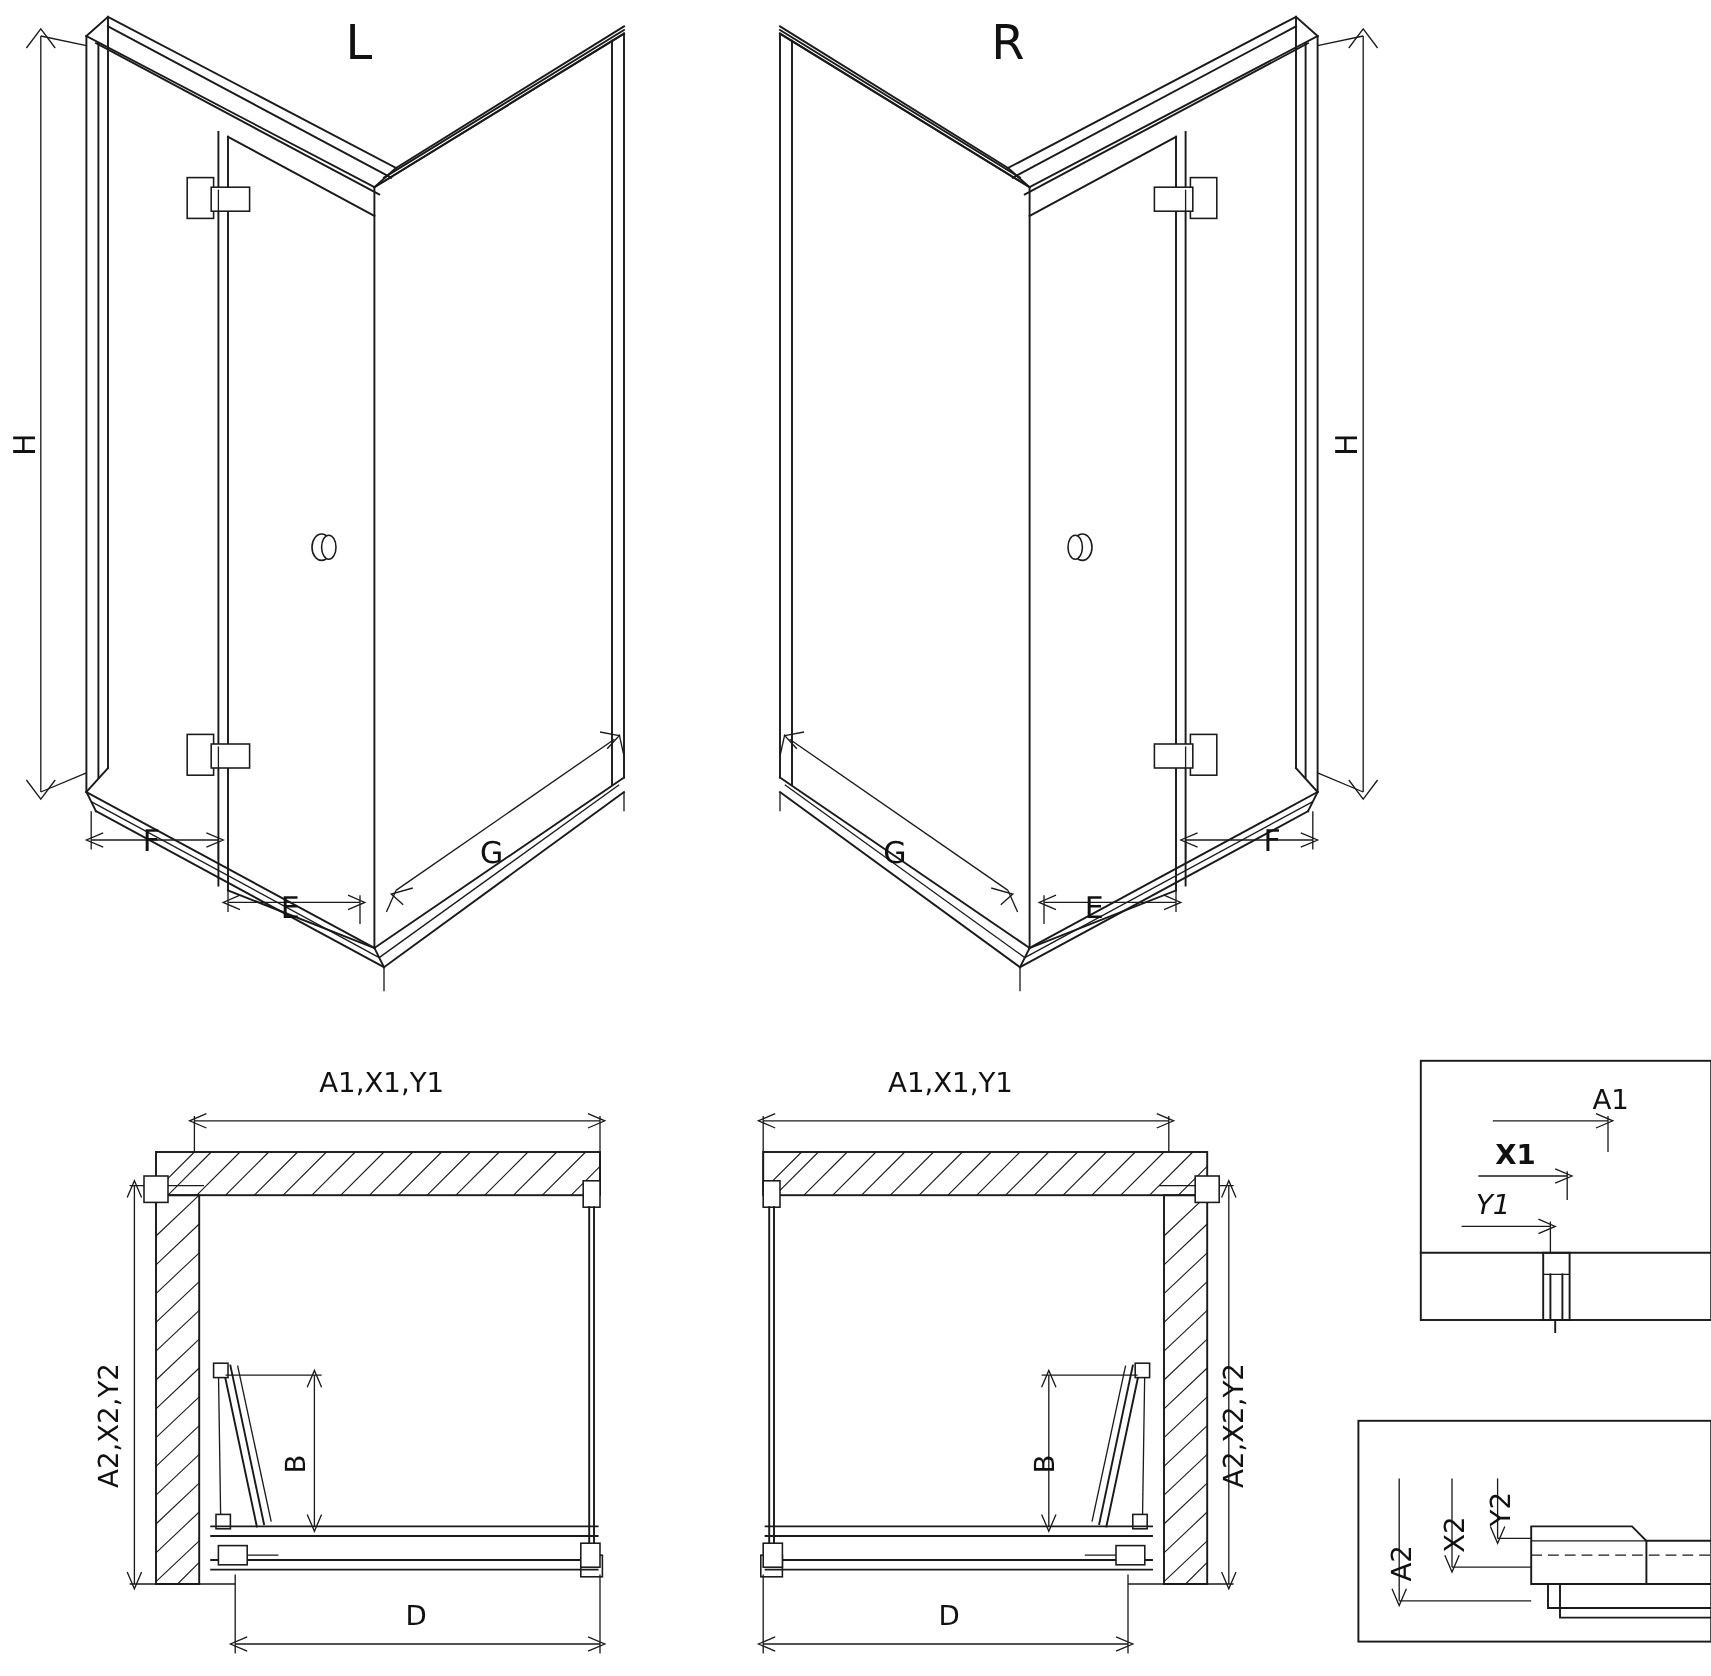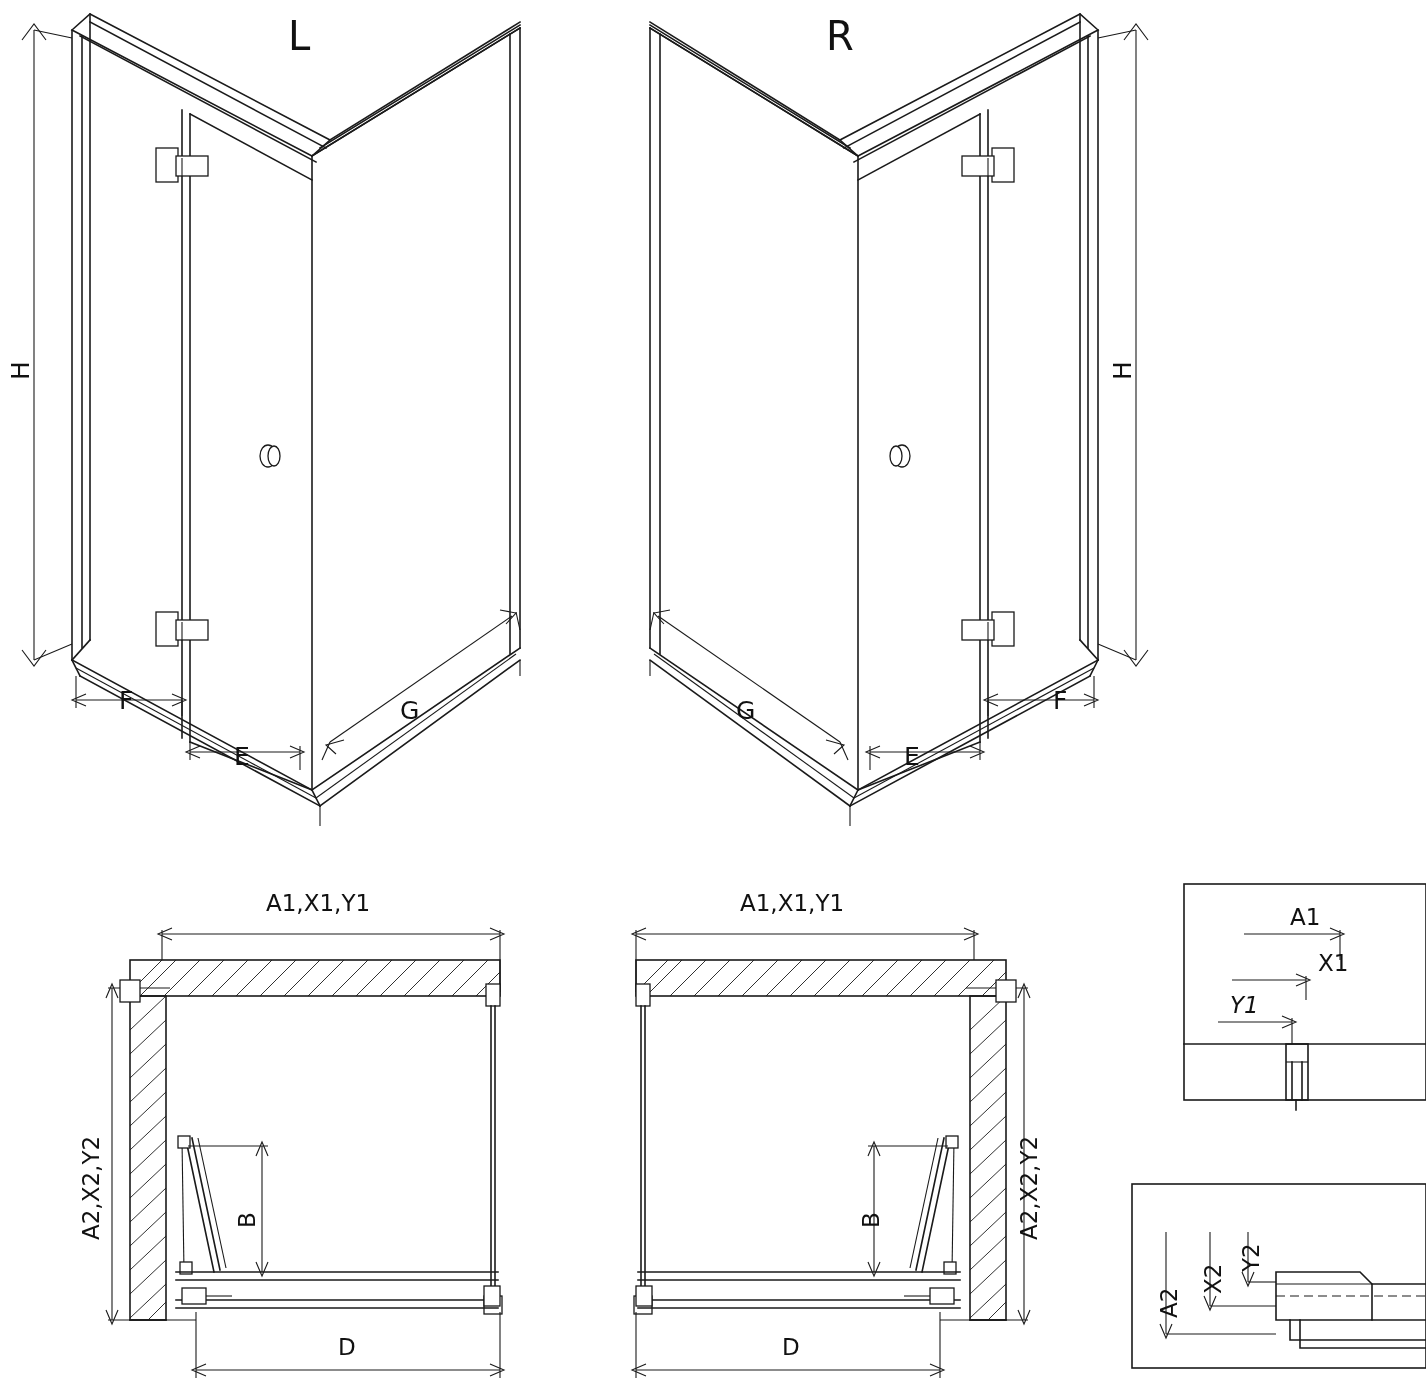--- a/index.html
+++ b/index.html
@@ -412,21 +412,21 @@
   <div class="lbl lbl-dim" style="left:266px; top:892px;">A1,X1,Y1</div>
   <div class="lbl lbl-dim rot-90" style="left:80px; top:1240px;">A2,X2,Y2</div>
   <div class="lbl lbl-dim rot-90" style="left:236px; top:1228px;">B</div>
   <div class="lbl lbl-dim" style="left:338px; top:1336px;">D</div>
 
   <div class="lbl lbl-dim" style="left:740px; top:892px;">A1,X1,Y1</div>
   <div class="lbl lbl-dim rot-90" style="left:1018px; top:1240px;">A2,X2,Y2</div>
   <div class="lbl lbl-dim rot-90" style="left:860px; top:1228px;">B</div>
   <div class="lbl lbl-dim" style="left:782px; top:1336px;">D</div>
 
-  <div class="lbl lbl-dim" style="left:1290px; top:906px;">A1</div>
-  <div class="lbl lbl-dim" style="left:1318px; top:952px;">X1</div>
+  <div class="lbl lbl-dim" style="left:1327px; top:906px;">A1</div>
+  <div class="lbl lbl-dim" style="left:1246px; top:952px;font-weight:bold;">X1</div>
   <div class="lbl lbl-dim" style="left:1230px; top:994px;font-style:italic;">Y1</div>
 
   <div class="lbl lbl-dim rot-90" style="left:1158px; top:1318px;">A2</div>
   <div class="lbl lbl-dim rot-90" style="left:1202px; top:1294px;">X2</div>
   <div class="lbl lbl-dim rot-90" style="left:1240px; top:1272px;">Y2</div>
 
 </div>
 
 </body></html>

